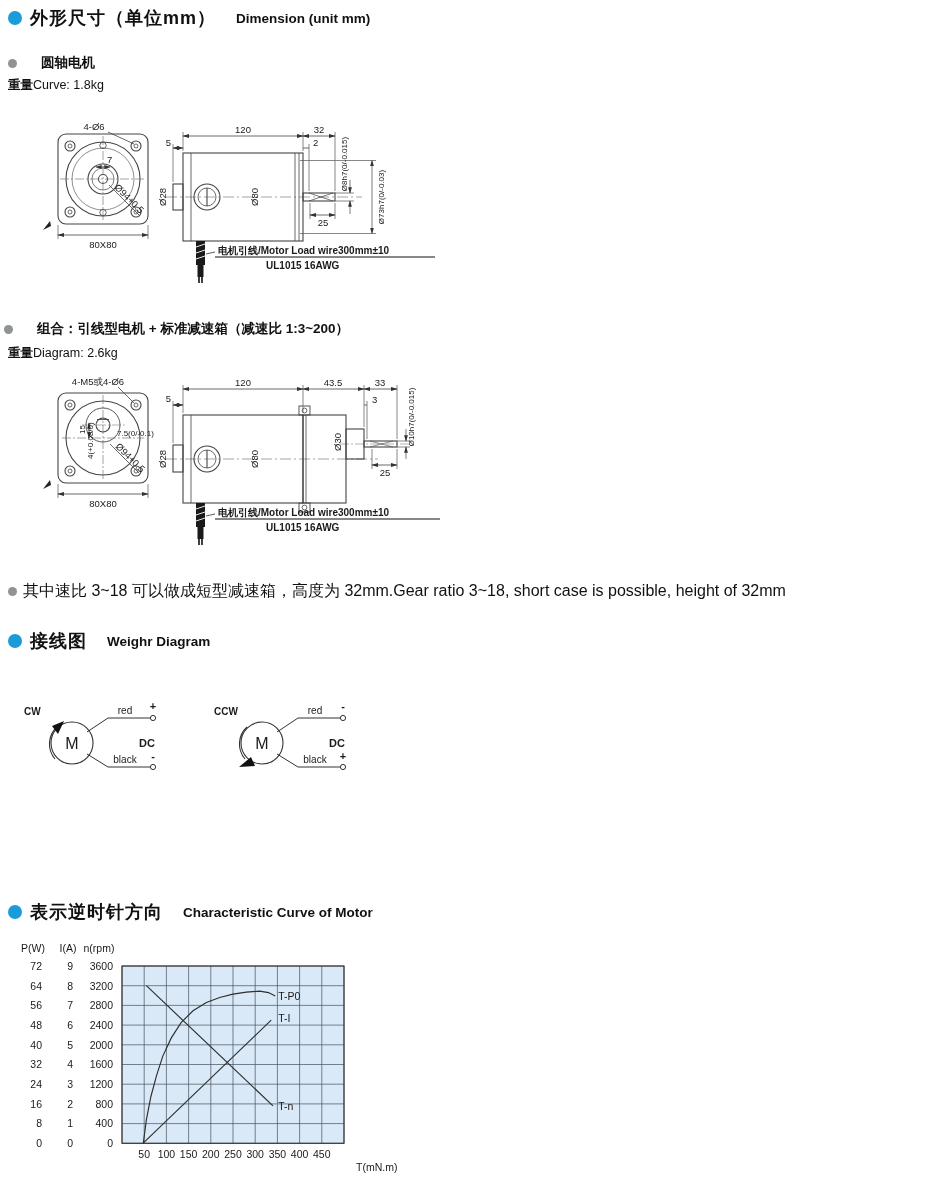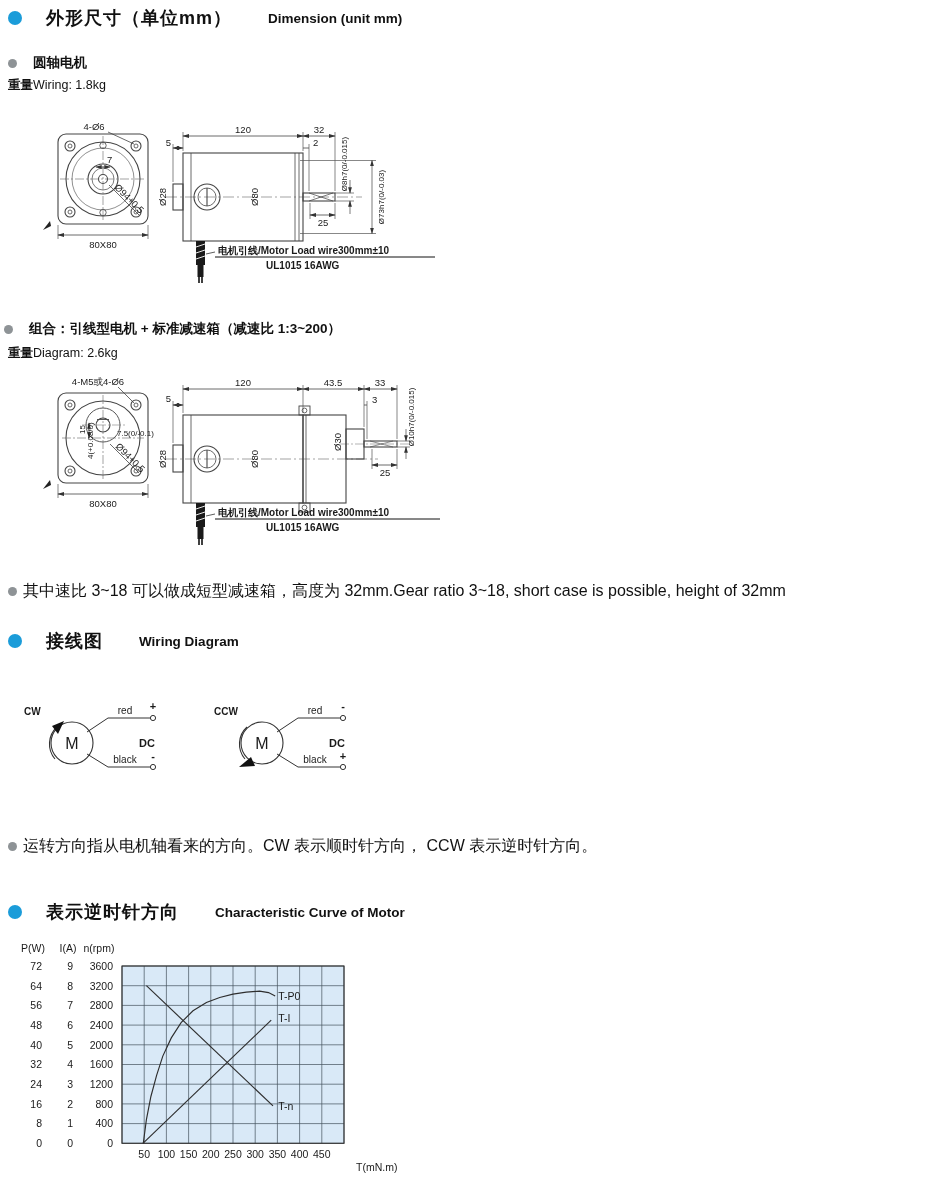--- a/index.html
+++ b/index.html
@@ -1,23 +1,23 @@
 <!DOCTYPE html>
 <html style="--accent: #1b9cd9;"><head>
 <meta charset="utf-8">
 <style>
   html,body{margin:0;padding:0;background:#fff;}
   #page{position:relative;width:950px;height:1182px;background:#fff;overflow:hidden;
         font-family:"Liberation Sans",sans-serif;color:#111;}
   .abs{position:absolute;}
-  .sec-h{display:flex;align-items:center;gap:24px;}
+  .sec-h{display:flex;align-items:center;gap:8px;}
   .dot-blue{width:14px;height:14px;border-radius:50%;background:var(--accent,#1b9cd9);}
   .sec-zh{font-size:18px;font-weight:bold;letter-spacing:1px;}
   .sec-en{font-size:13.5px;font-weight:bold;padding-left:12px;}
-  .sub-h{display:flex;align-items:center;gap:16px;}
+  .sub-h{display:flex;align-items:center;gap:24px;}
   .dot-gray{width:9px;height:9px;border-radius:50%;background:#8e9396;flex:0 0 auto;}
   .sub-zh{font-size:13.5px;font-weight:bold;}
   .weight{font-size:12.5px;}
   .weight .zh{font-weight:bold;}
   .note{display:flex;align-items:center;gap:6px;font-size:16px;}
   svg text{font-family:"Liberation Sans",sans-serif;fill:#1a1a1a;}
   .dim{font-size:9.5px;}
   .dim-s{font-size:8px;}
   .wire-t{font-size:10px;font-weight:bold;}
   .mono-bold{font-weight:bold;}
@@ -31,21 +31,21 @@
     <span class="dot-blue"></span>
     <span class="sec-zh">外形尺寸（单位mm）</span>
     <span class="sec-en">Dimension (unit mm)</span>
   </div>
 
   <div class="abs sub-h" style="left:8px;top:54px;">
     <span class="dot-gray"></span>
     <span class="sub-zh">圆轴电机</span>
   </div>
   <div class="abs weight" style="left:8px;top:77px;">
-    <span class="zh">重量</span><span>Wiring: 1.8kg</span>
+    <span class="zh">重量</span><span>Curve: 1.8kg</span>
   </div>
 
   <svg class="abs" style="left:10px;top:122px;" width="440" height="178" viewBox="0 0 440 178">
     <defs>
       <marker id="ae1" viewBox="0 0 10 6" refX="9" refY="3" markerWidth="9" markerHeight="6" orient="auto">
           <path d="M0,0L10,3L0,6Z" fill="#333"></path>
         </marker>
       <marker id="as1" viewBox="0 0 10 6" refX="9" refY="3" markerWidth="9" markerHeight="6" orient="auto-start-reverse">
           <path d="M0,0L10,3L0,6Z" fill="#333"></path>
         </marker>
@@ -260,21 +260,21 @@
   </svg>
 
   <div class="abs note" style="left:8px;top:581px;">
     <span class="dot-gray"></span>
     <span>其中速比 3~18 可以做成短型减速箱，高度为 32mm.Gear ratio 3~18, short case is possible, height of 32mm</span>
   </div>
 
   <div class="abs sec-h" style="left:8px;top:629px;">
     <span class="dot-blue"></span>
     <span class="sec-zh">接线图</span>
-    <span class="sec-en">Wiring Diagram</span>
+    <span class="sec-en">Weighr Diagram</span>
   </div>
 
   <svg class="abs" style="left:10px;top:697px;" width="420" height="88" viewBox="0 0 420 88">
 
     <g>
       <text x="14" y="18" class="wire-t">CW</text>
       <circle cx="62" cy="46" r="21" stroke="#333" fill="none" stroke-width="1.1"></circle>
       <text x="62" y="52" font-size="16" text-anchor="middle">M</text>
       <path d="M 47,30 A 23,23 0 0 0 45,62" stroke="#333" fill="none" stroke-width="1.1"></path>
       <path d="M54,24 L42,29 L48,37 Z" fill="#111"></path>
@@ -300,24 +300,20 @@
       <circle cx="143" cy="21" r="2.6" stroke="#333" fill="none" stroke-width="1"></circle>
       <text x="143" y="13" font-size="11" text-anchor="middle" class="mono-bold">-</text>
       <path d="M77,57 L98,70 L140,70" stroke="#333" fill="none" stroke-width="1"></path>
       <text x="115" y="66" font-size="10" text-anchor="middle">black</text>
       <circle cx="143" cy="70" r="2.6" stroke="#333" fill="none" stroke-width="1"></circle>
       <text x="143" y="63" font-size="11" text-anchor="middle" class="mono-bold">+</text>
       <text x="137" y="50" font-size="11" class="mono-bold" text-anchor="middle">DC</text>
     </g>
   </svg>
 
-  <div class="abs note" style="left:8px;top:836px;">
-    <span class="dot-gray"></span>
-    <span>运转方向指从电机轴看来的方向。CW 表示顺时针方向， CCW 表示逆时针方向。</span>
-  </div>
 
   <div class="abs sec-h" style="left:8px;top:900px;">
     <span class="dot-blue"></span>
     <span class="sec-zh">表示逆时针方向</span>
     <span class="sec-en">Characteristic Curve of Motor</span>
   </div>
 
   <svg id="curve-chart" class="abs" style="left:0px;top:938px;" width="520" height="244" viewBox="0 0 520 244">
       <rect x="122" y="28" width="222" height="177.29999999999998" fill="#d9e9f7"></rect>
       <line x1="122" y1="28" x2="122" y2="205.29999999999998" stroke="#44525c" stroke-width="0.7"></line>

